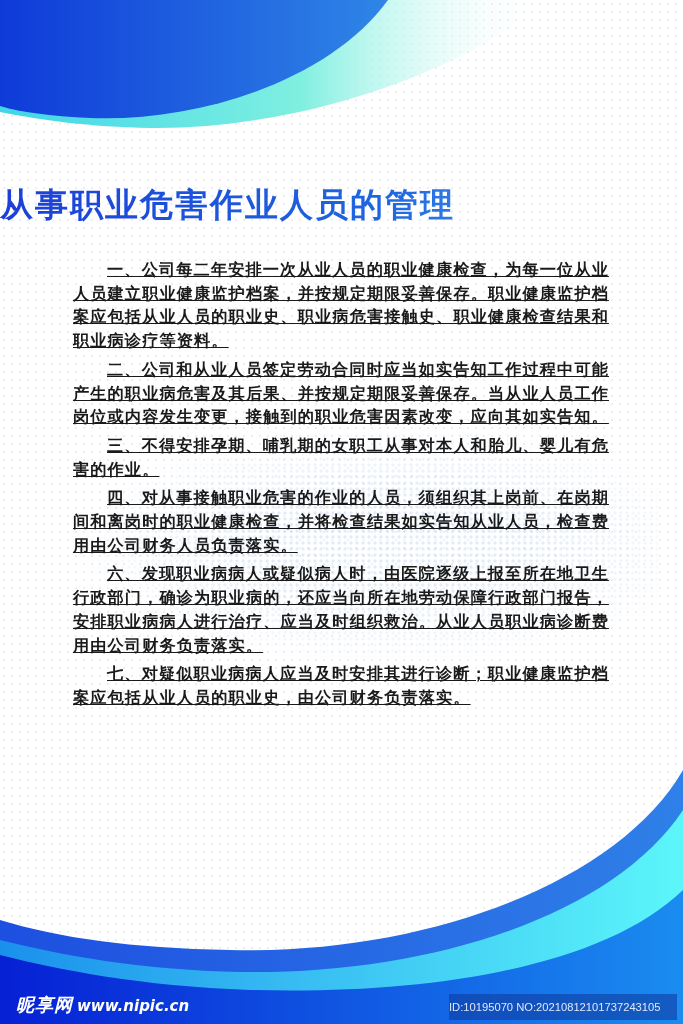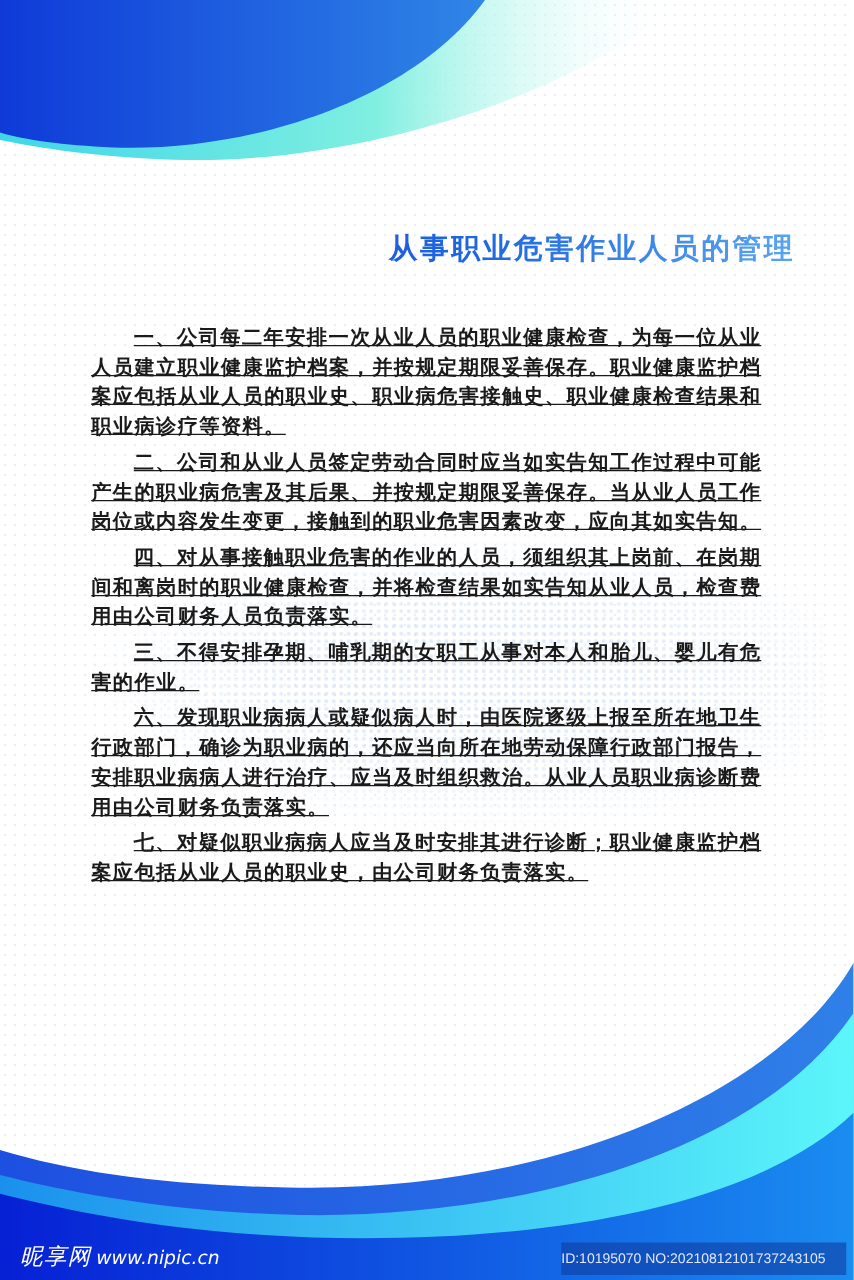--- a/index.html
+++ b/index.html
@@ -13,39 +13,39 @@
   .top-wave { position: absolute; left: 0; top: 0; width: 683px; height: 140px; }
   .bottom-wave { position: absolute; left: 0; top: 770px; width: 683px; height: 254px; }
   .map-dots {
     position: absolute; left: 60px; top: 420px; width: 600px; height: 250px;
     background-image: radial-gradient(circle, rgba(170,200,240,0.35) 1.4px, transparent 1.8px);
     background-size: 6px 6px;
     -webkit-mask-image: radial-gradient(ellipse at 55% 50%, #000 30%, transparent 70%);
     mask-image: radial-gradient(ellipse at 55% 50%, #000 30%, transparent 70%);
   }
   .title {
-    position: absolute; left: 0; top: 183px; width: 636px; text-align: right;
+    position: absolute; left: 0; top: 183px; width: 636px; text-align: left;
     font-family: "DejaVu Serif", "Liberation Serif", serif;
-    font-size: 23px; font-weight: bold; letter-spacing: 2px;
+    font-size: 33px; font-weight: bold; letter-spacing: 2px;
     color: #1f5fdc;
     background: linear-gradient(90deg, #1c3fd8 0%, #1e66e0 60%, #5aa5ee 100%);
     -webkit-background-clip: text; background-clip: text;
     -webkit-text-fill-color: transparent;
   }
   .content {
     position: absolute; left: 73px; top: 258px; width: 536px;
     font-size: 16.2px; line-height: 23.7px; color: #1a1a1a;
     font-weight: bold; letter-spacing: 1.1px;
     text-align: justify;
     text-decoration: underline;
   }
   .para { text-indent: 2.1em; margin: 0 0 5px 0; }
   .watermark-logo {
     position: absolute; left: 16px; top: 993px;
-    color: #ffffff; font-size: 18px; font-weight: normal; font-style: italic;
+    color: #ffffff; font-size: 18px; font-weight: bold; font-style: italic;
     letter-spacing: 1px;
   }
   .watermark-logo .url { font-size: 15px; margin-left: 4px; letter-spacing: 0; }
   .watermark-id {
     position: absolute; left: 449px; top: 994px; width: 228px; height: 26px;
     background: rgba(15,60,160,0.6); color: #dfe8ff;
     font-family: "Liberation Sans", sans-serif; font-size: 11.2px;
     line-height: 26px; text-align: left;
   }
 </style>
@@ -88,22 +88,22 @@
   <path d="M683,0 C620,110 430,185 230,180 C130,178 60,168 0,150 L0,254 L683,254 Z" fill="url(#bMid)"></path>
   <path d="M683,40 C610,150 420,205 240,202 C140,200 60,185 0,170 L0,254 L683,254 Z" fill="url(#bCyan)"></path>
   <path d="M683,120 C600,200 420,225 250,220 C140,216 60,200 0,185 L0,254 L683,254 Z" fill="url(#bDark)"></path>
 </svg>
 
 <div class="title">从事职业危害作业人员的管理</div>
 
 <div class="content">
   <p class="para">一、公司每二年安排一次从业人员的职业健康检查，为每一位从业人员建立职业健康监护档案，并按规定期限妥善保存。职业健康监护档案应包括从业人员的职业史、职业病危害接触史、职业健康检查结果和职业病诊疗等资料。</p>
   <p class="para">二、公司和从业人员签定劳动合同时应当如实告知工作过程中可能产生的职业病危害及其后果、并按规定期限妥善保存。当从业人员工作岗位或内容发生变更，接触到的职业危害因素改变，应向其如实告知。</p>
+  <p class="para">三、不得安排孕期、哺乳期的女职工从事对本人和胎儿、婴儿有危害的作业。</p>
   <p class="para">四、对从事接触职业危害的作业的人员，须组织其上岗前、在岗期间和离岗时的职业健康检查，并将检查结果如实告知从业人员，检查费用由公司财务人员负责落实。</p>
-  <p class="para">三、不得安排孕期、哺乳期的女职工从事对本人和胎儿、婴儿有危害的作业。</p>
   <p class="para">六、发现职业病病人或疑似病人时，由医院逐级上报至所在地卫生行政部门，确诊为职业病的，还应当向所在地劳动保障行政部门报告，安排职业病病人进行治疗、应当及时组织救治。从业人员职业病诊断费用由公司财务负责落实。</p>
   <p class="para">七、对疑似职业病病人应当及时安排其进行诊断；职业健康监护档案应包括从业人员的职业史，由公司财务负责落实。</p>
 </div>
 
 <div class="watermark-logo">
   <span>昵享网</span><span class="url">www.nipic.cn</span>
 </div>
 <div class="watermark-id">ID:10195070 NO:20210812101737243105</div>
 
 </body></html>

